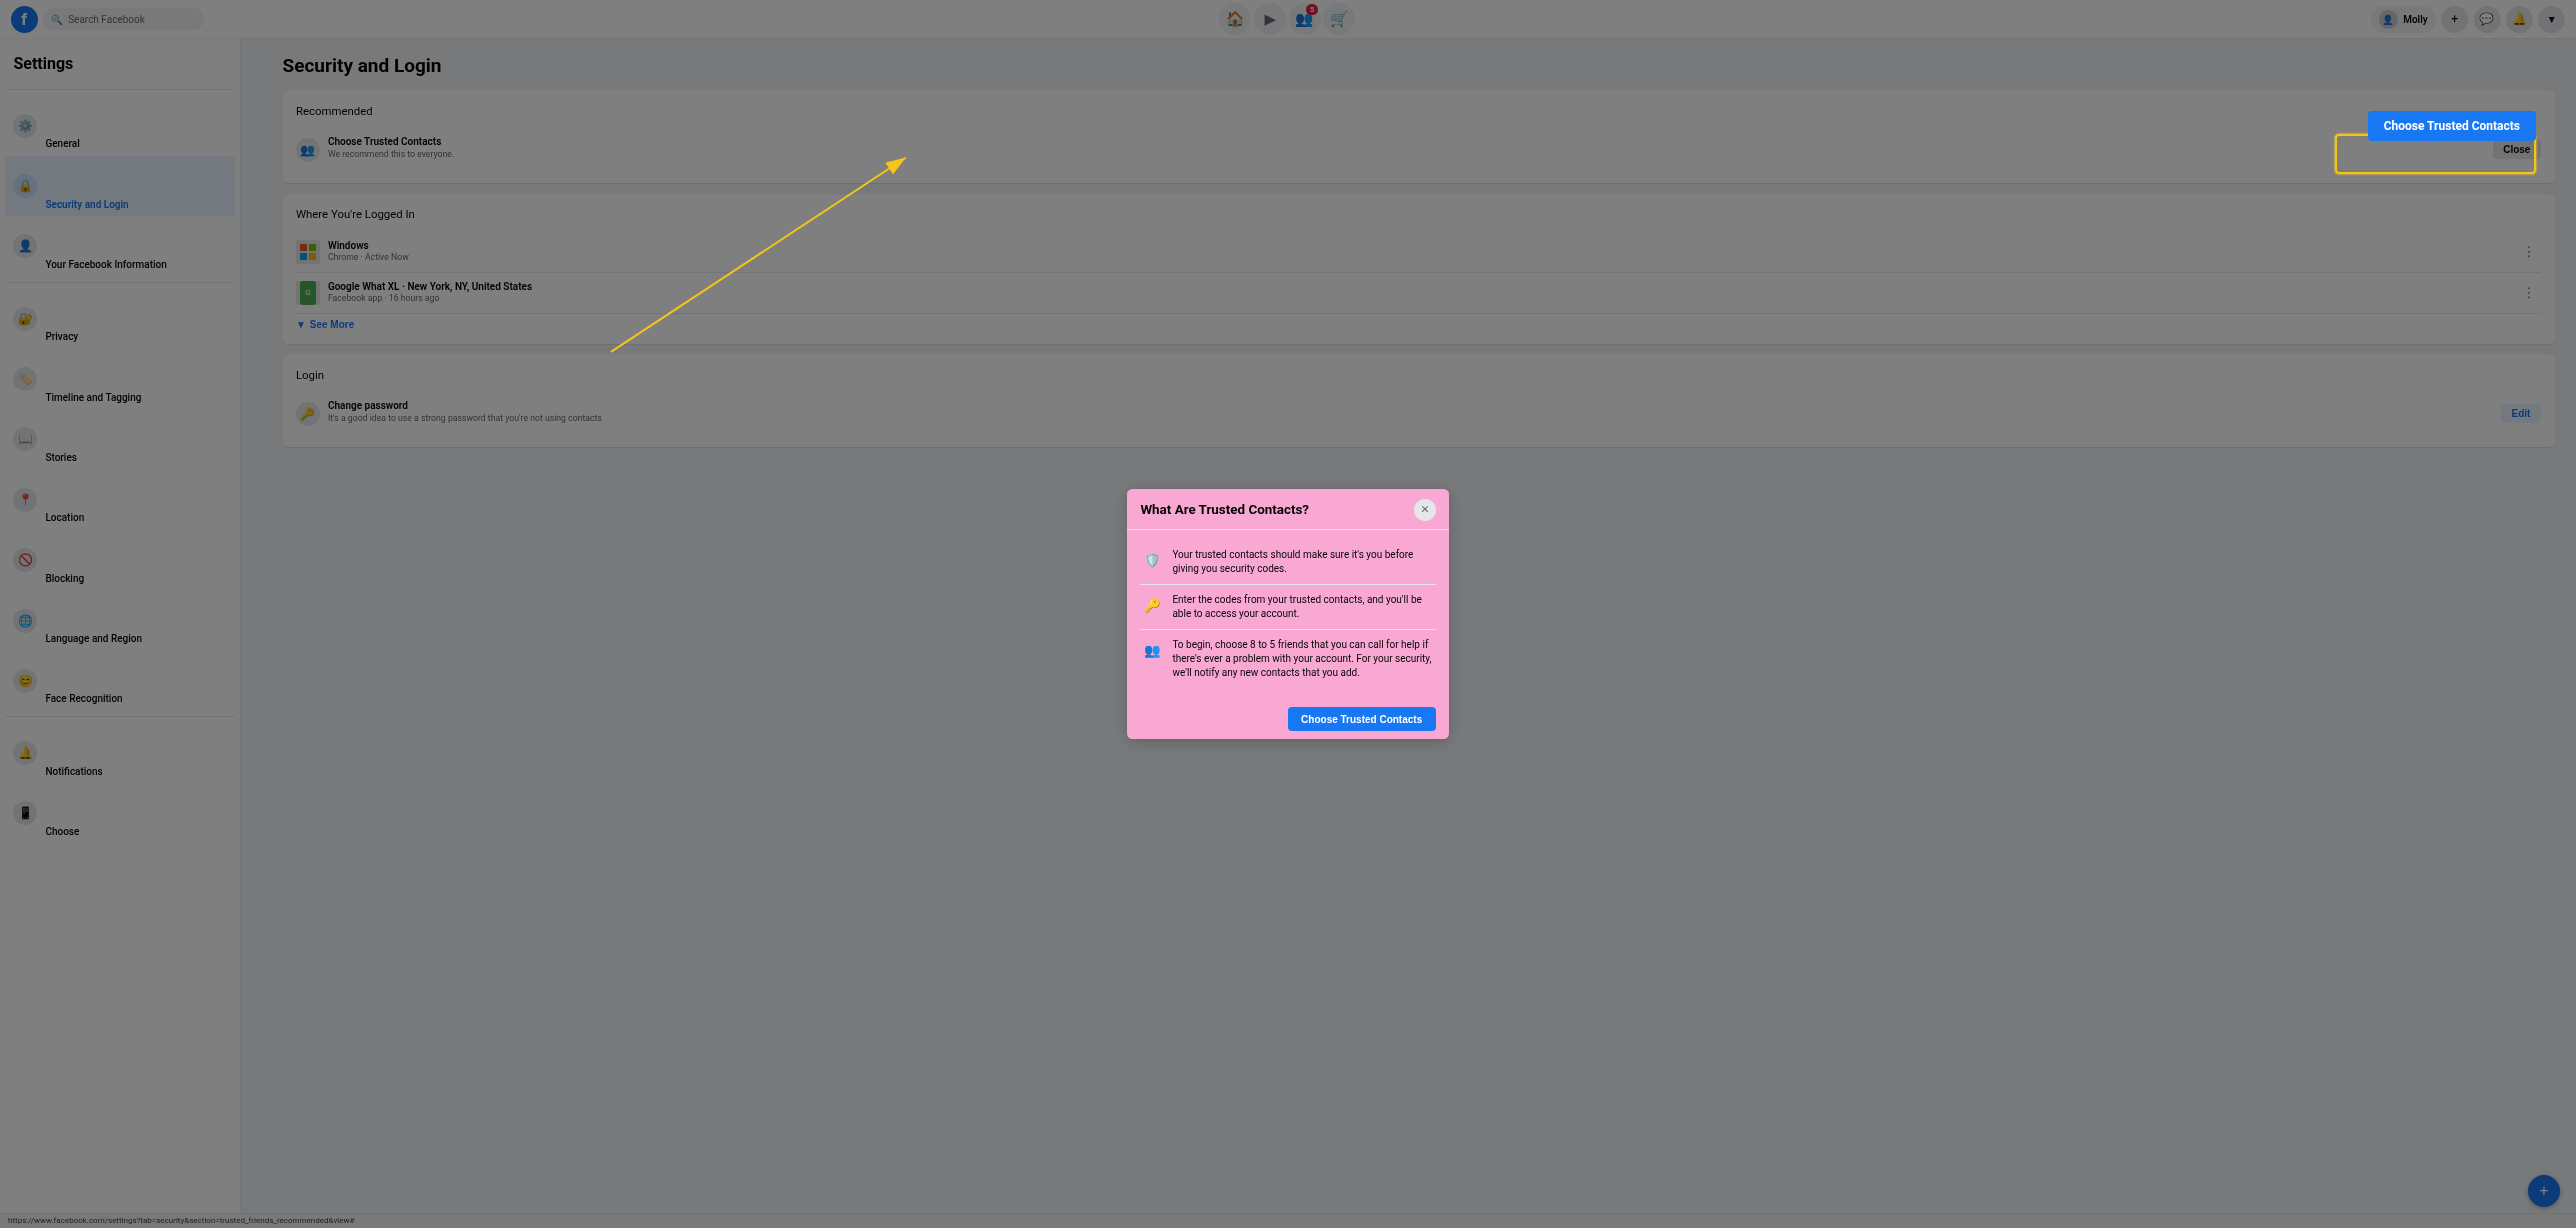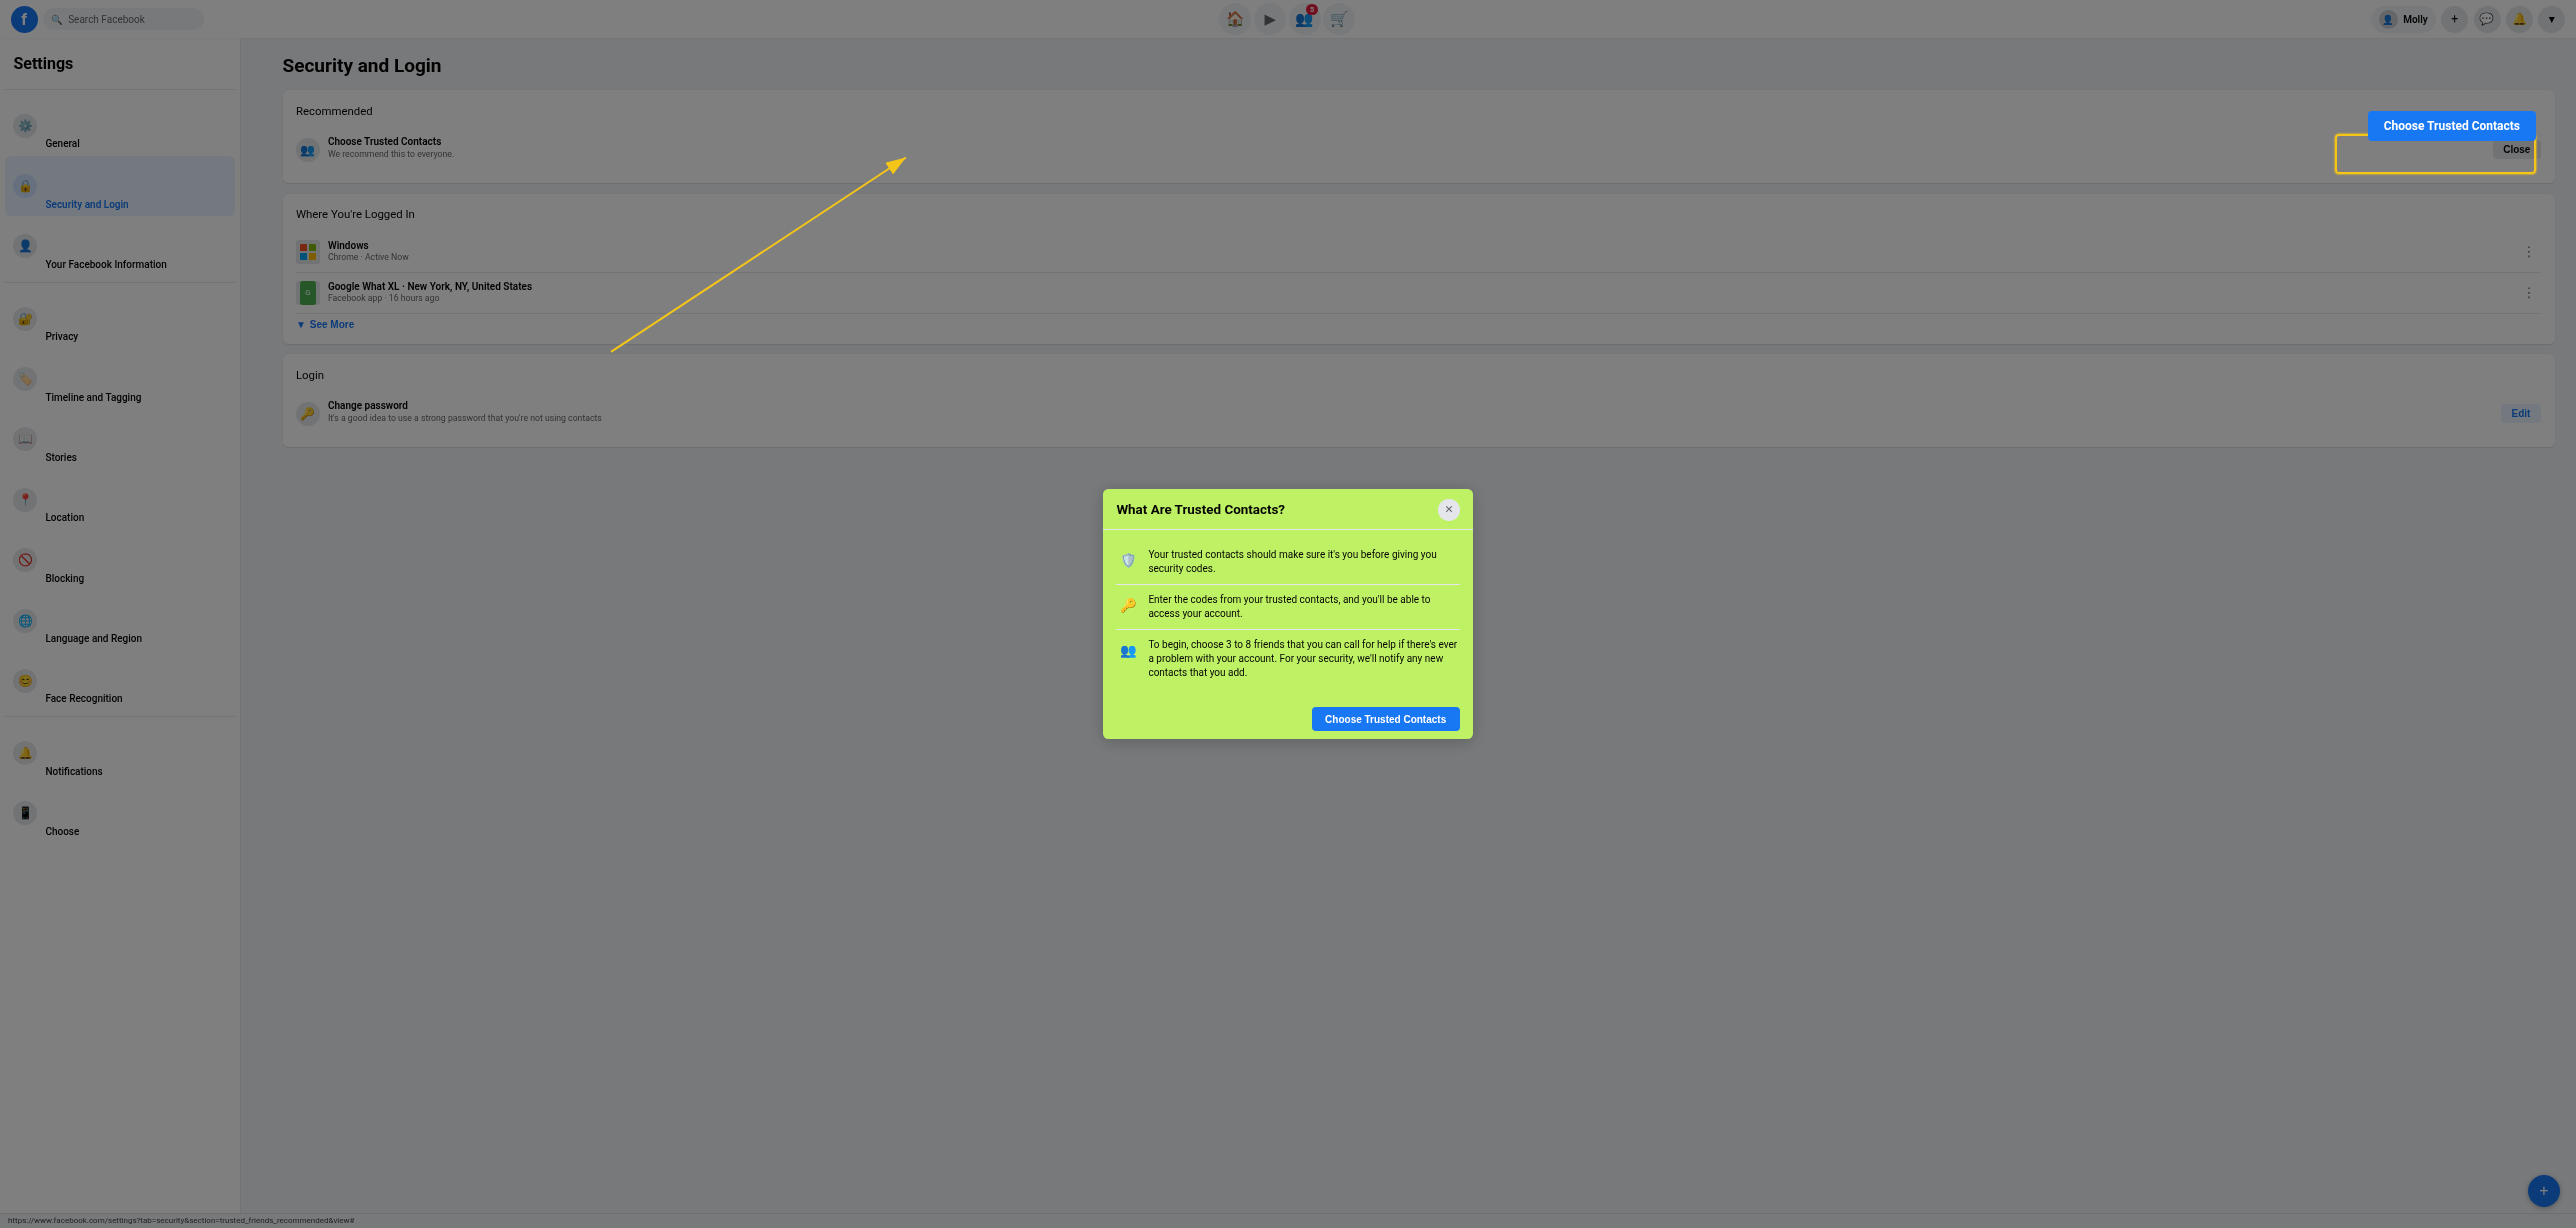--- a/index.html
+++ b/index.html
@@ -262,23 +262,23 @@
     .modal-overlay {
       position: fixed;
       top: 0; left: 0; right: 0; bottom: 0;
       background: rgba(0,0,0,0.5);
       z-index: 200;
       display: flex;
       align-items: center;
       justify-content: center;
     }
     .modal {
-      background: #bef264;
+      background: #f9a8d4;
       border-radius: 5.4px;
-      width: 370px;
+      width: 322px;
       max-width: 95vw;
       box-shadow: 0 2.7px 16px rgba(0,0,0,0.2);
       padding: 0;
       overflow: hidden;
     }
     .modal-header {
       display: flex;
       align-items: center;
       justify-content: space-between;
       padding: 10.7px 13.4px 8px;
@@ -587,21 +587,21 @@
       <div class="modal-item">
         <div class="modal-item-icon">🛡️</div>
         <div class="modal-item-text">Your trusted contacts should make sure it's you before giving you security codes.</div>
       </div>
       <div class="modal-item">
         <div class="modal-item-icon">🔑</div>
         <div class="modal-item-text">Enter the codes from your trusted contacts, and you'll be able to access your account.</div>
       </div>
       <div class="modal-item">
         <div class="modal-item-icon">👥</div>
-        <div class="modal-item-text">To begin, choose 3 to 8 friends that you can call for help if there's ever a problem with your account. For your security, we'll notify any new contacts that you add.</div>
+        <div class="modal-item-text">To begin, choose 8 to 5 friends that you can call for help if there's ever a problem with your account. For your security, we'll notify any new contacts that you add.</div>
       </div>
     </div>
     <div class="modal-footer">
       <button class="btn-primary">Choose Trusted Contacts</button>
     </div>
   </div>
 </div>
 
 <div class="highlight-box" style="top: 134px; right: 40px; width: 201px; height: 40px; border-color: #f5c518;">
 </div>

